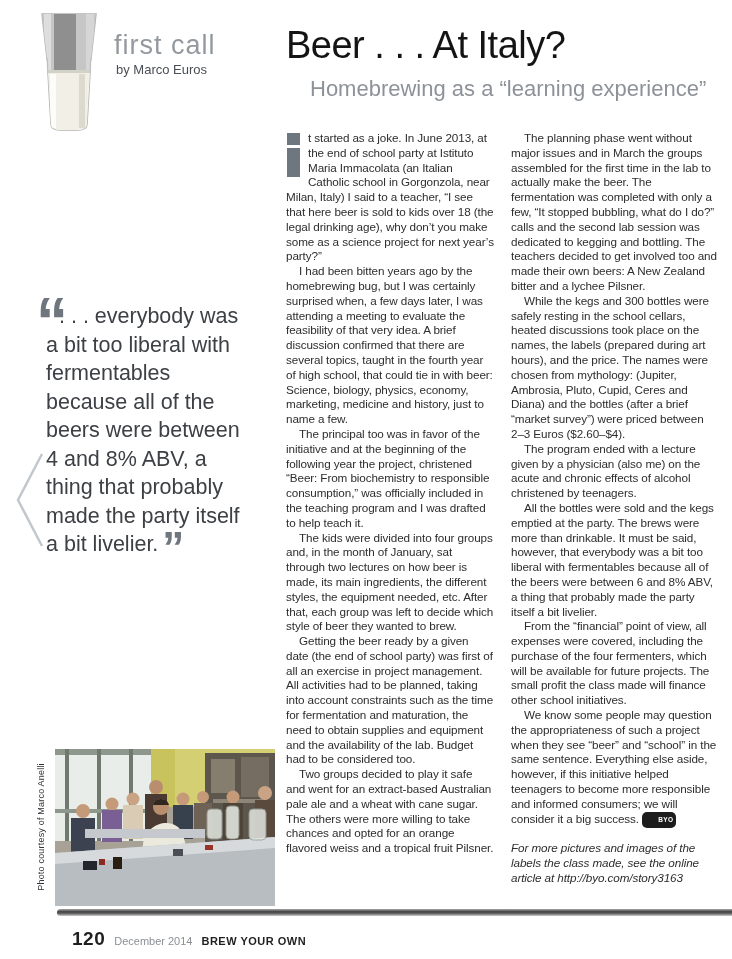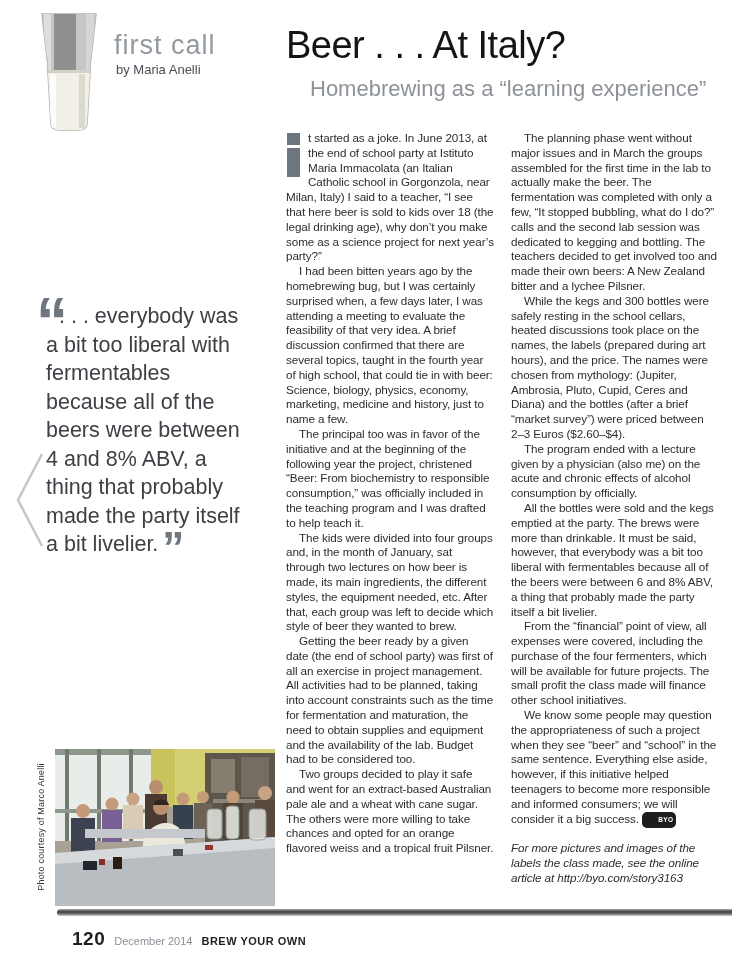--- a/index.html
+++ b/index.html
@@ -74,21 +74,21 @@
         <rect x="6" y="58" width="58" height="3" fill="#d3d2c8"></rect>
         <rect x="16" y="62" width="6" height="54" fill="#ffffff" opacity="0.8"></rect>
         <rect x="45" y="62" width="6" height="54" fill="#dcdacf"></rect>
       </g>
       <path d="M13,46 C14.5,52 13,57 14,61 M56,61 C57,57 55.5,52 57,46" fill="none" stroke="#c0c0c0" stroke-width="1"></path>
     </svg>
   </div>
 
   <div class="masthead">
     <div class="lastcall">first call</div>
-    <div class="byline">by Maria Anelli</div>
+    <div class="byline">by Marco Euros</div>
   </div>
 
   <div class="titleblock">
     <div class="title">Beer . . . At Italy?</div>
     <div class="subtitle">Homebrewing as a “learning experience”</div>
   </div>
 
   <div class="pullquote">
     <span class="pq-open">“</span>
     <div class="pq-text"><span>. . . everybody was a bit too liberal with fermentables because all of the beers were between 4 and 8% ABV, a thing that probably made the party itself a bit livelier.</span><span class="pq-close">”</span></div>
@@ -105,21 +105,21 @@
     <p class="indent">I had been bitten years ago by the homebrewing bug, but I was certainly surprised when, a few days later, I was attending a meeting to evaluate the feasibility of that very idea. A brief discussion confirmed that there are several topics, taught in the fourth year of high school, that could tie in with beer: Science, biology, physics, economy, marketing, medicine and history, just to name a few.</p>
     <p class="indent">The principal too was in favor of the initiative and at the beginning of the following year the project, christened “Beer: From biochemistry to responsible consumption,” was officially included in the teaching program and I was drafted to help teach it.</p>
     <p class="indent">The kids were divided into four groups and, in the month of January, sat through two lectures on how beer is made, its main ingredients, the different styles, the equipment needed, etc. After that, each group was left to decide which style of beer they wanted to brew.</p>
     <p class="indent">Getting the beer ready by a given date (the end of school party) was first of all an exercise in project management. All activities had to be planned, taking into account constraints such as the time for fermentation and maturation, the need to obtain supplies and equipment and the availability of the lab. Budget had to be considered too.</p>
     <p class="indent">Two groups decided to play it safe and went for an extract-based Australian pale ale and a wheat with cane sugar. The others were more willing to take chances and opted for an orange flavored weiss and a tropical fruit Pilsner.</p>
   </div>
 
   <div class="col col-right">
     <p class="indent">The planning phase went without major issues and in March the groups assembled for the first time in the lab to actually make the beer. The fermentation was completed with only a few, “It stopped bubbling, what do I do?” calls and the second lab session was dedicated to kegging and bottling. The teachers decided to get involved too and made their own beers: A New Zealand bitter and a lychee Pilsner.</p>
     <p class="indent">While the kegs and 300 bottles were safely resting in the school cellars, heated discussions took place on the names, the labels (prepared during art hours), and the price. The names were chosen from mythology: (Jupiter, Ambrosia, Pluto, Cupid, Ceres and Diana) and the bottles (after a brief “market survey”) were priced between 2–3 Euros ($2.60–$4).</p>
-    <p class="indent">The program ended with a lecture given by a physician (also me) on the acute and chronic effects of alcohol consumption by officially.</p>
+    <p class="indent">The program ended with a lecture given by a physician (also me) on the acute and chronic effects of alcohol christened by teenagers.</p>
     <p class="indent">All the bottles were sold and the kegs emptied at the party. The brews were more than drinkable. It must be said, however, that everybody was a bit too liberal with fermentables because all of the beers were between 6 and 8% ABV, a thing that probably made the party itself a bit livelier.</p>
     <p class="indent">From the “financial” point of view, all expenses were covered, including the purchase of the four fermenters, which will be available for future projects. The small profit the class made will finance other school initiatives.</p>
     <p class="indent"><span>We know some people may question the appropriateness of such a project when they see “beer” and “school” in the same sentence. Everything else aside, however, if this initiative helped teenagers to become more responsible and informed consumers; we will consider it a big success.</span> <span class="byo">BYO</span></p>
     <p class="note">For more pictures and images of the labels the class made, see the online article at http://byo.com/story3163</p>
   </div>
 
   <div class="photo">
     <svg width="220" height="157" viewBox="0 0 220 157">
       <rect x="0" y="0" width="220" height="157" fill="#a8a296"></rect>
       <rect x="0" y="0" width="220" height="58" fill="#c9c35e"></rect>

